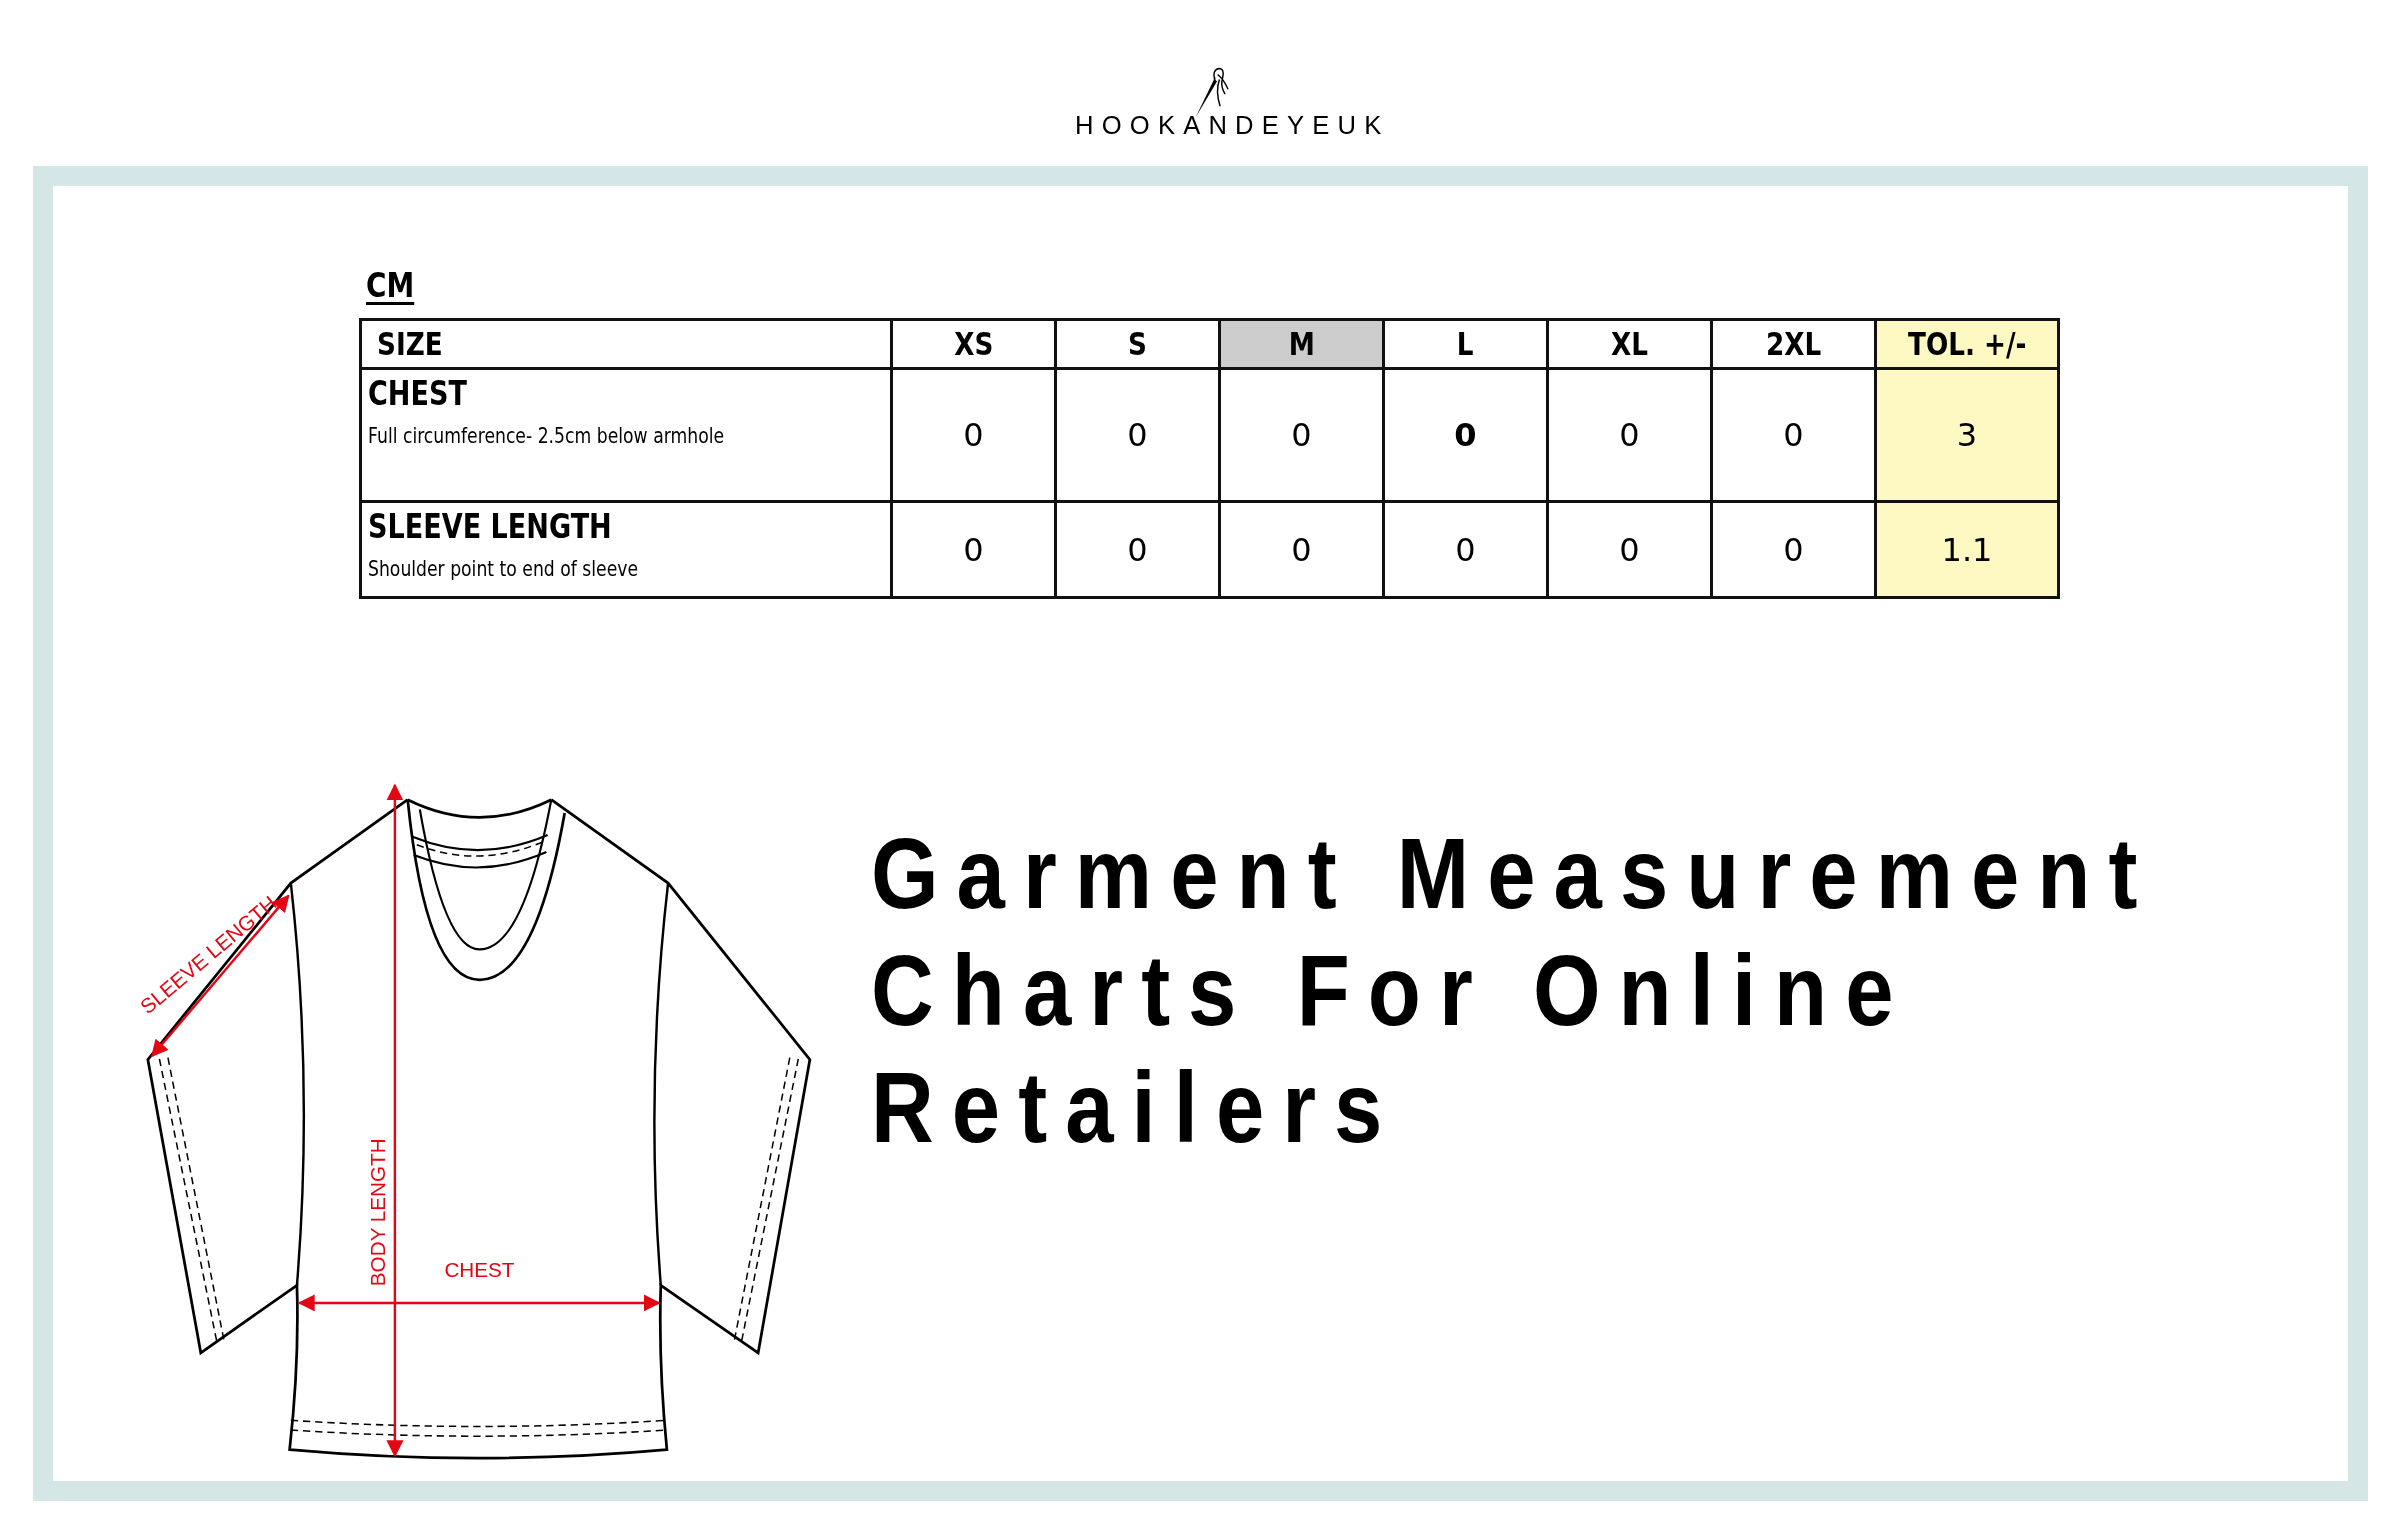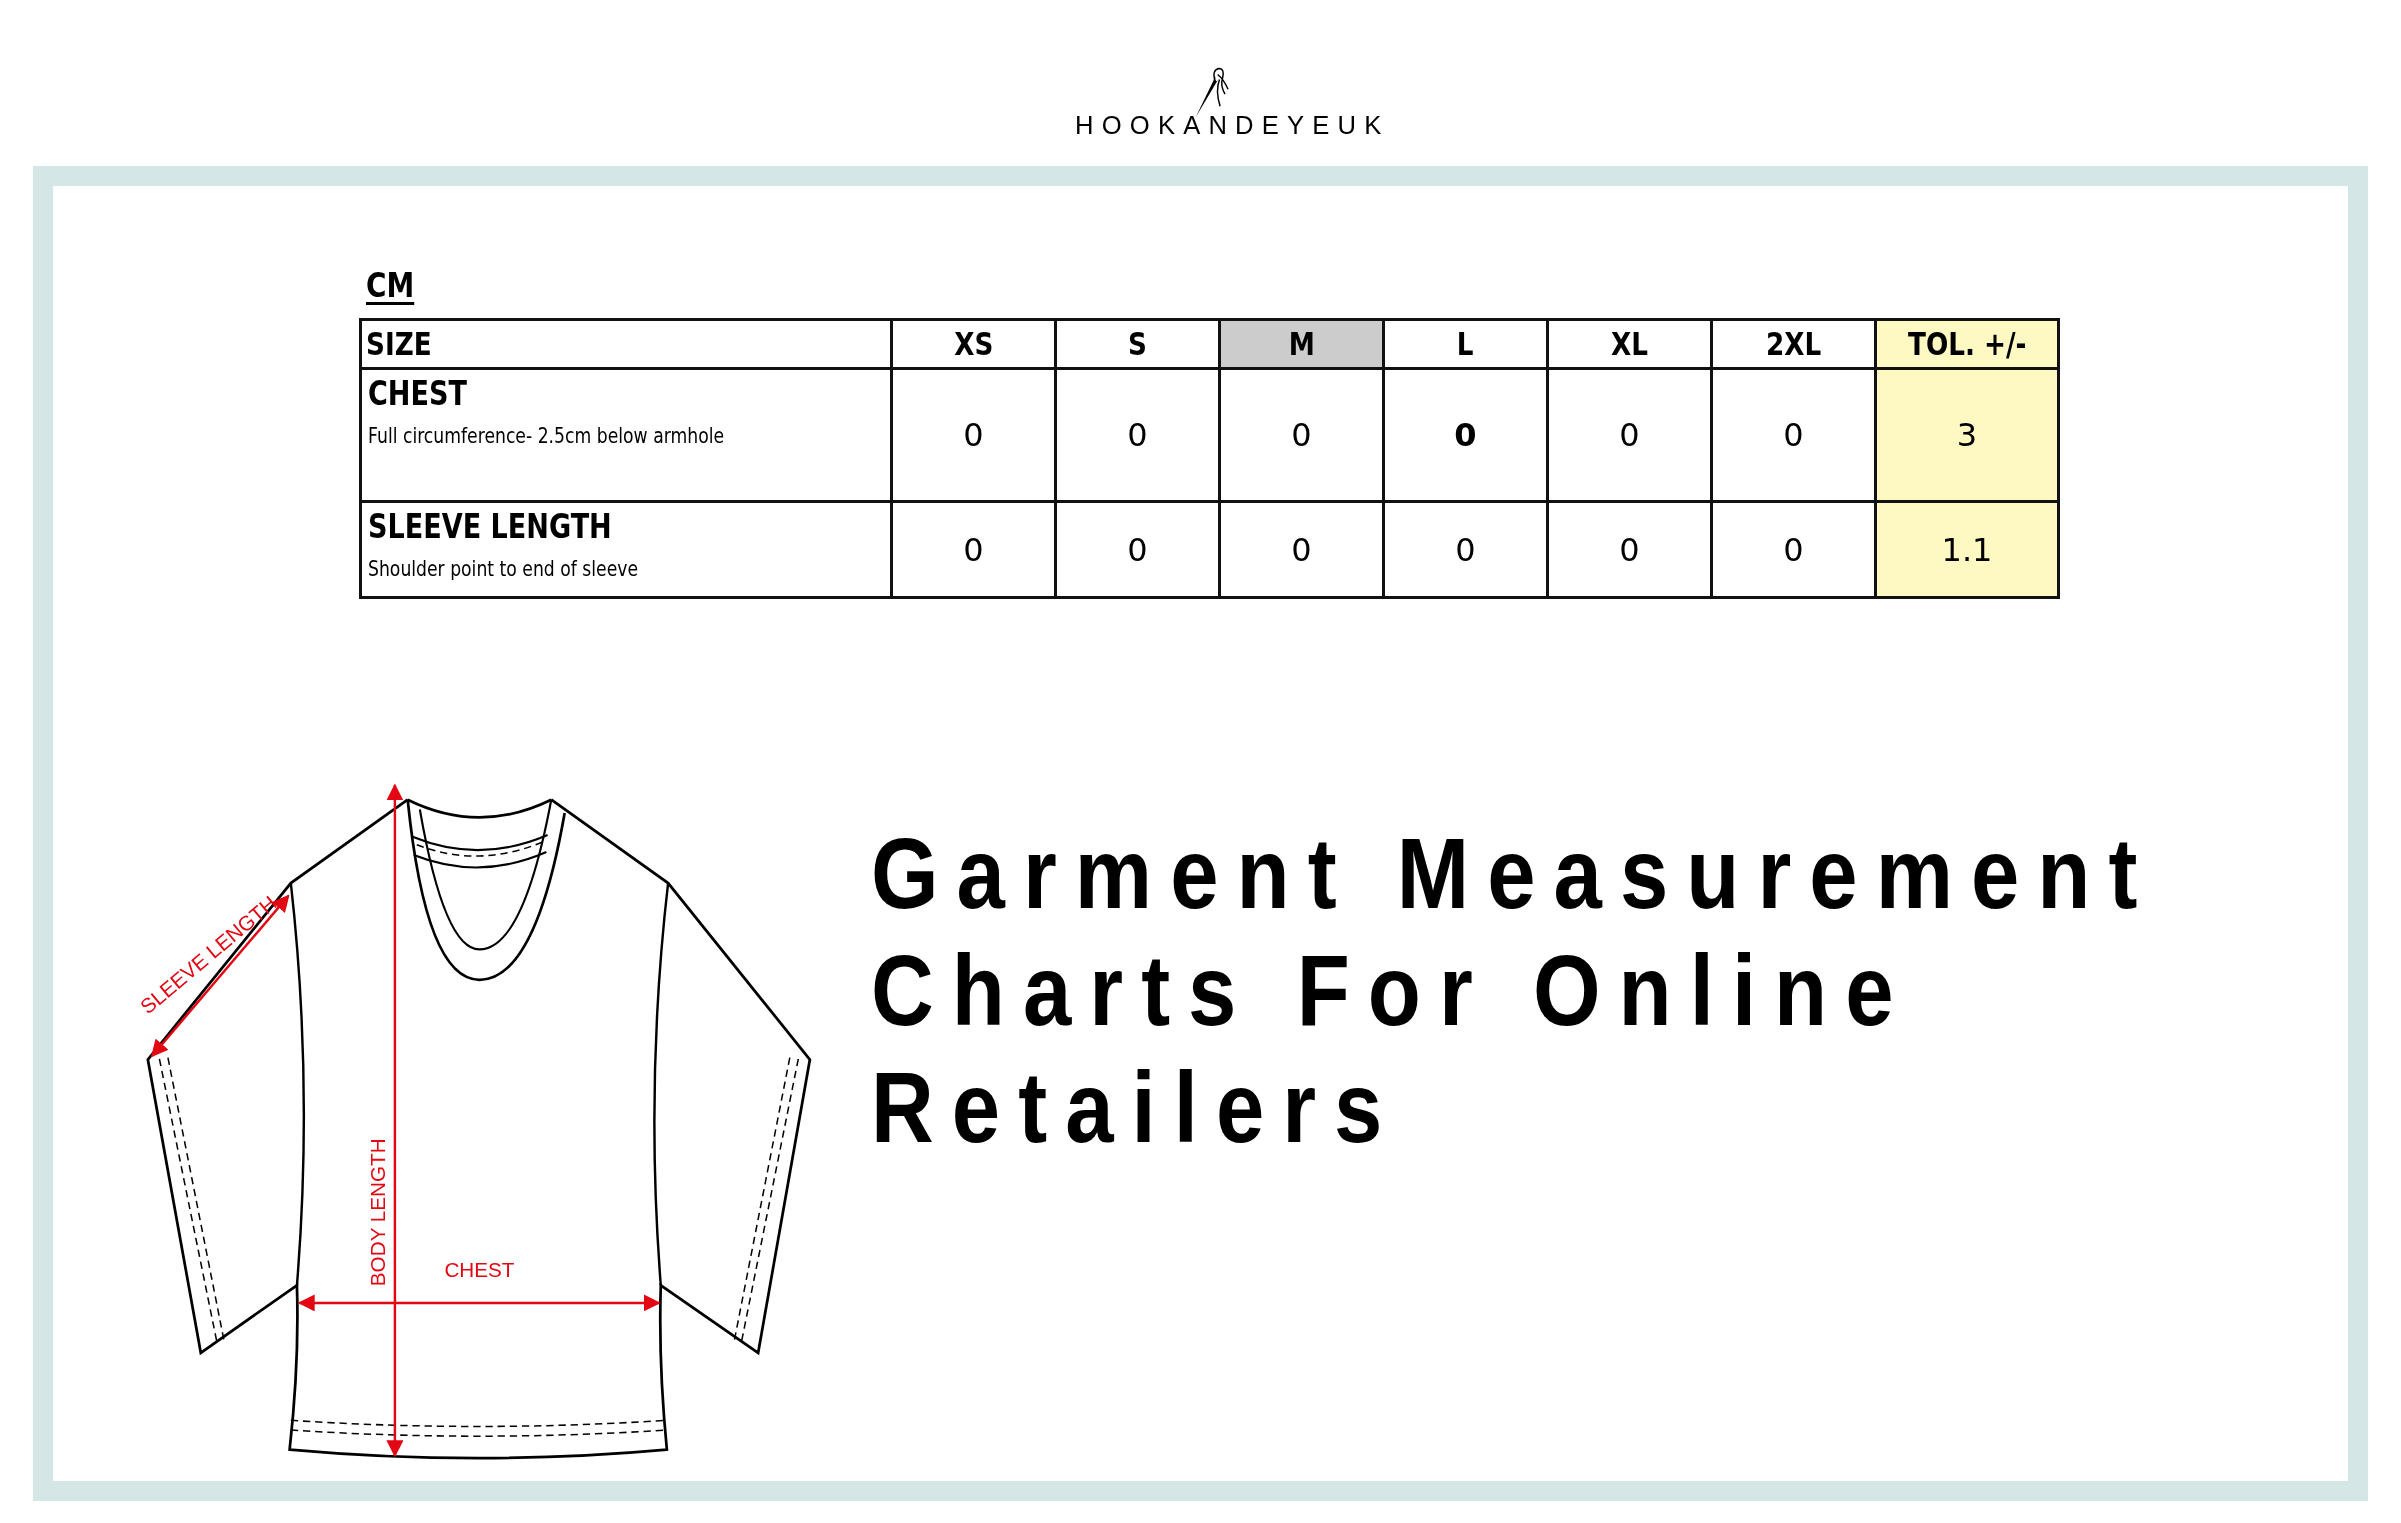--- a/index.html
+++ b/index.html
@@ -7,21 +7,21 @@
   .logo { position:absolute; left:0; top:0; width:2401px; height:146px;margin-top:16px; }
   .logo-text { position:absolute; left:1075px; top:97px; font-family:"Liberation Sans", sans-serif; font-size:25.6px; letter-spacing:8.2px; color:#000; line-height:1; }
   .logo-needle { position:absolute; left:1187px; top:50px; width:43px; height:58px; }
   .frame { position:absolute; left:33px; top:166px; width:2335px; height:1335px; box-sizing:border-box; border:20px solid #d5e6e6; background:#fff; }
 
   .unit { position:absolute; left:366px; top:268px; font-family:"DejaVu Sans", sans-serif; font-weight:bold; font-size:34px; text-decoration:underline; text-decoration-thickness:3px; text-underline-offset:4.9px; transform:scaleX(0.82); transform-origin:left top; line-height:1; }
 
   table.size { position:absolute; left:359px; top:318px; border-collapse:collapse; table-layout:fixed; width:1698px; font-family:"DejaVu Sans", sans-serif; }
   table.size td, table.size th { border:3px solid #111; padding:0; }
   table.size th { height:46px; font-weight:bold; font-size:32px; vertical-align:middle; }
-  table.size th.label-col { text-align:left; padding-left:4px; }
+  table.size th.label-col { text-align:left; padding-left:15px; }
   .cond { display:inline-block; transform:scaleX(0.82); transform-origin:center; white-space:nowrap; }
   th.label-col .cond, td.label .cond { transform-origin:left center; }
   th.hl { background:#cccccc; }
   .tol { background:#fef9c3; }
   td.label { padding:2.4px 0 2.4px 6px !important; vertical-align:top; text-align:left; }
   .m-name { font-weight:bold; font-size:33px; line-height:44px; display:block; }
   .m-desc { font-size:21px; line-height:41px; display:block; width:523px; }
   .m-desc .cond { white-space:normal; width:609px; }
   td.val { text-align:center; vertical-align:middle; font-size:32px; }
   td.val.bold { font-weight:bold; }

